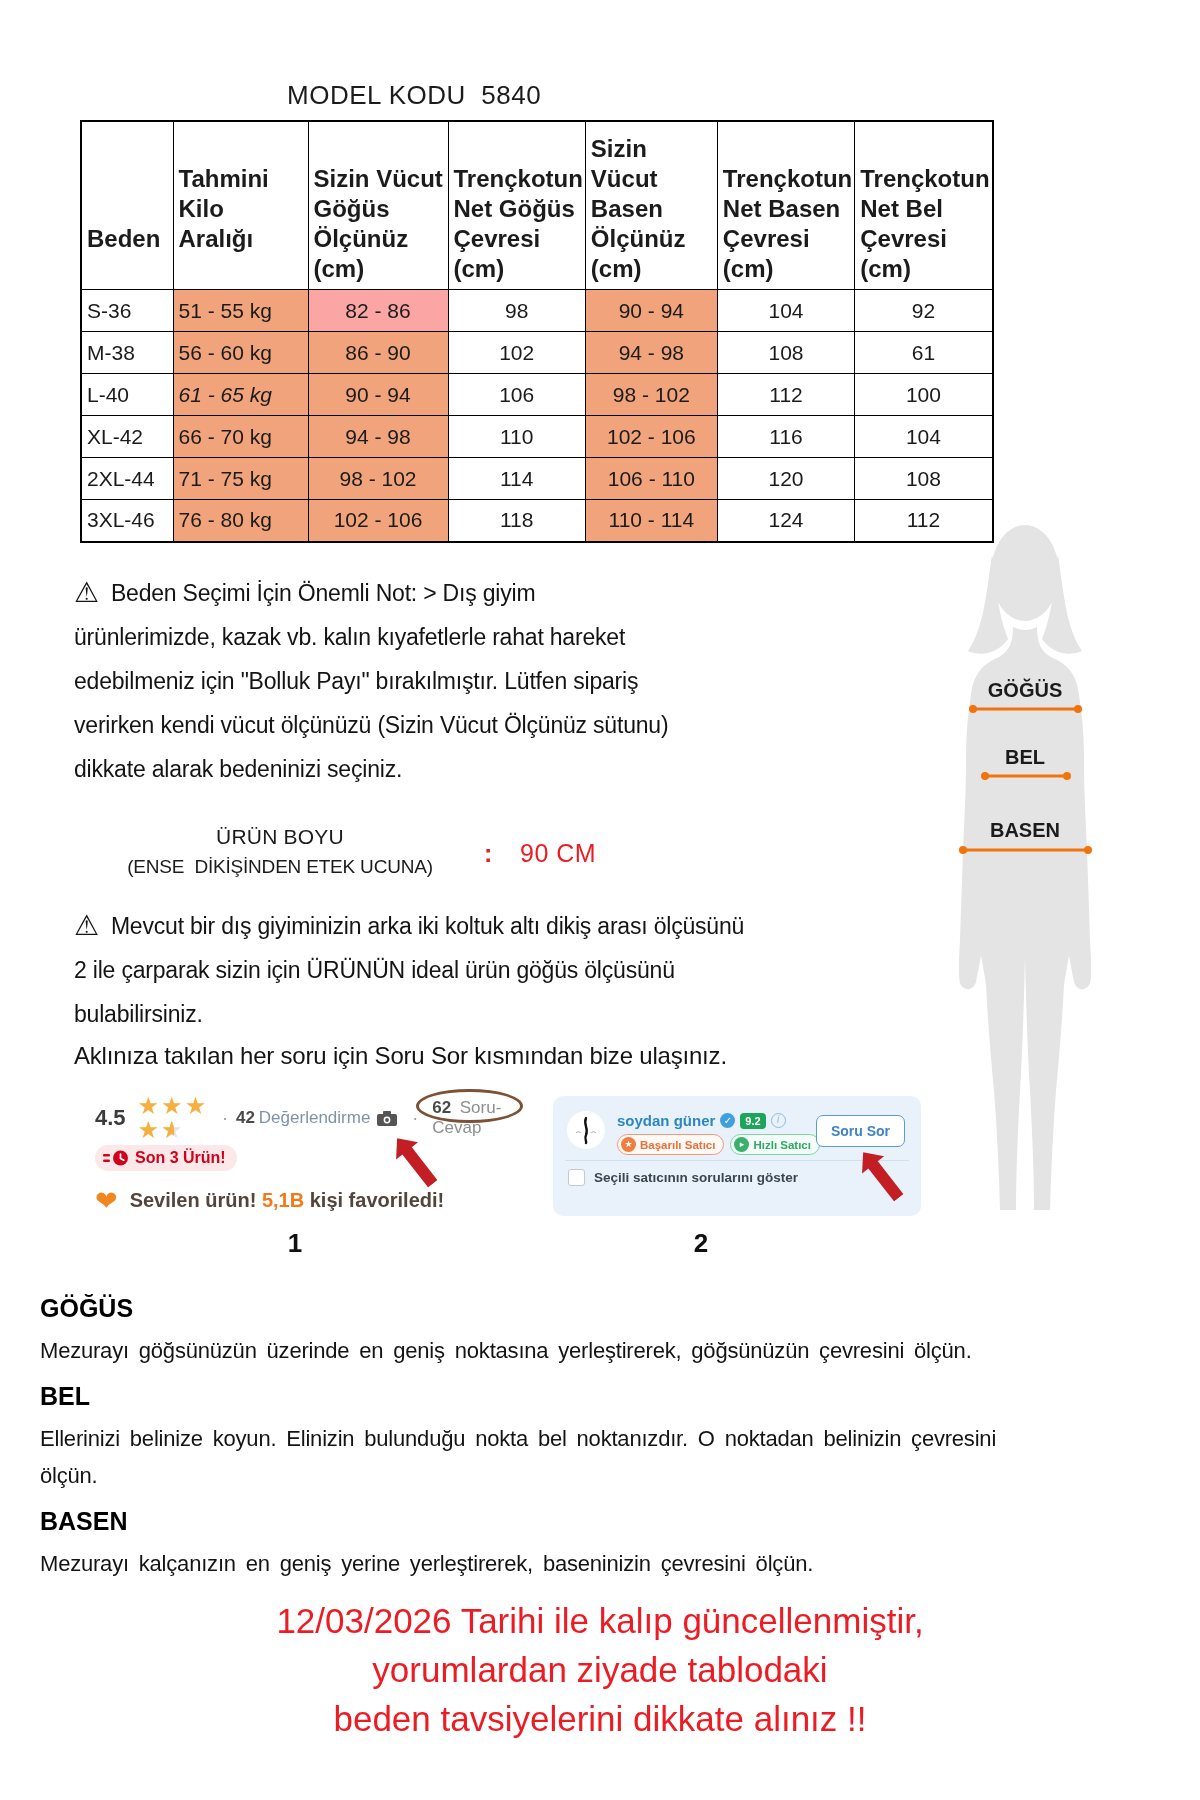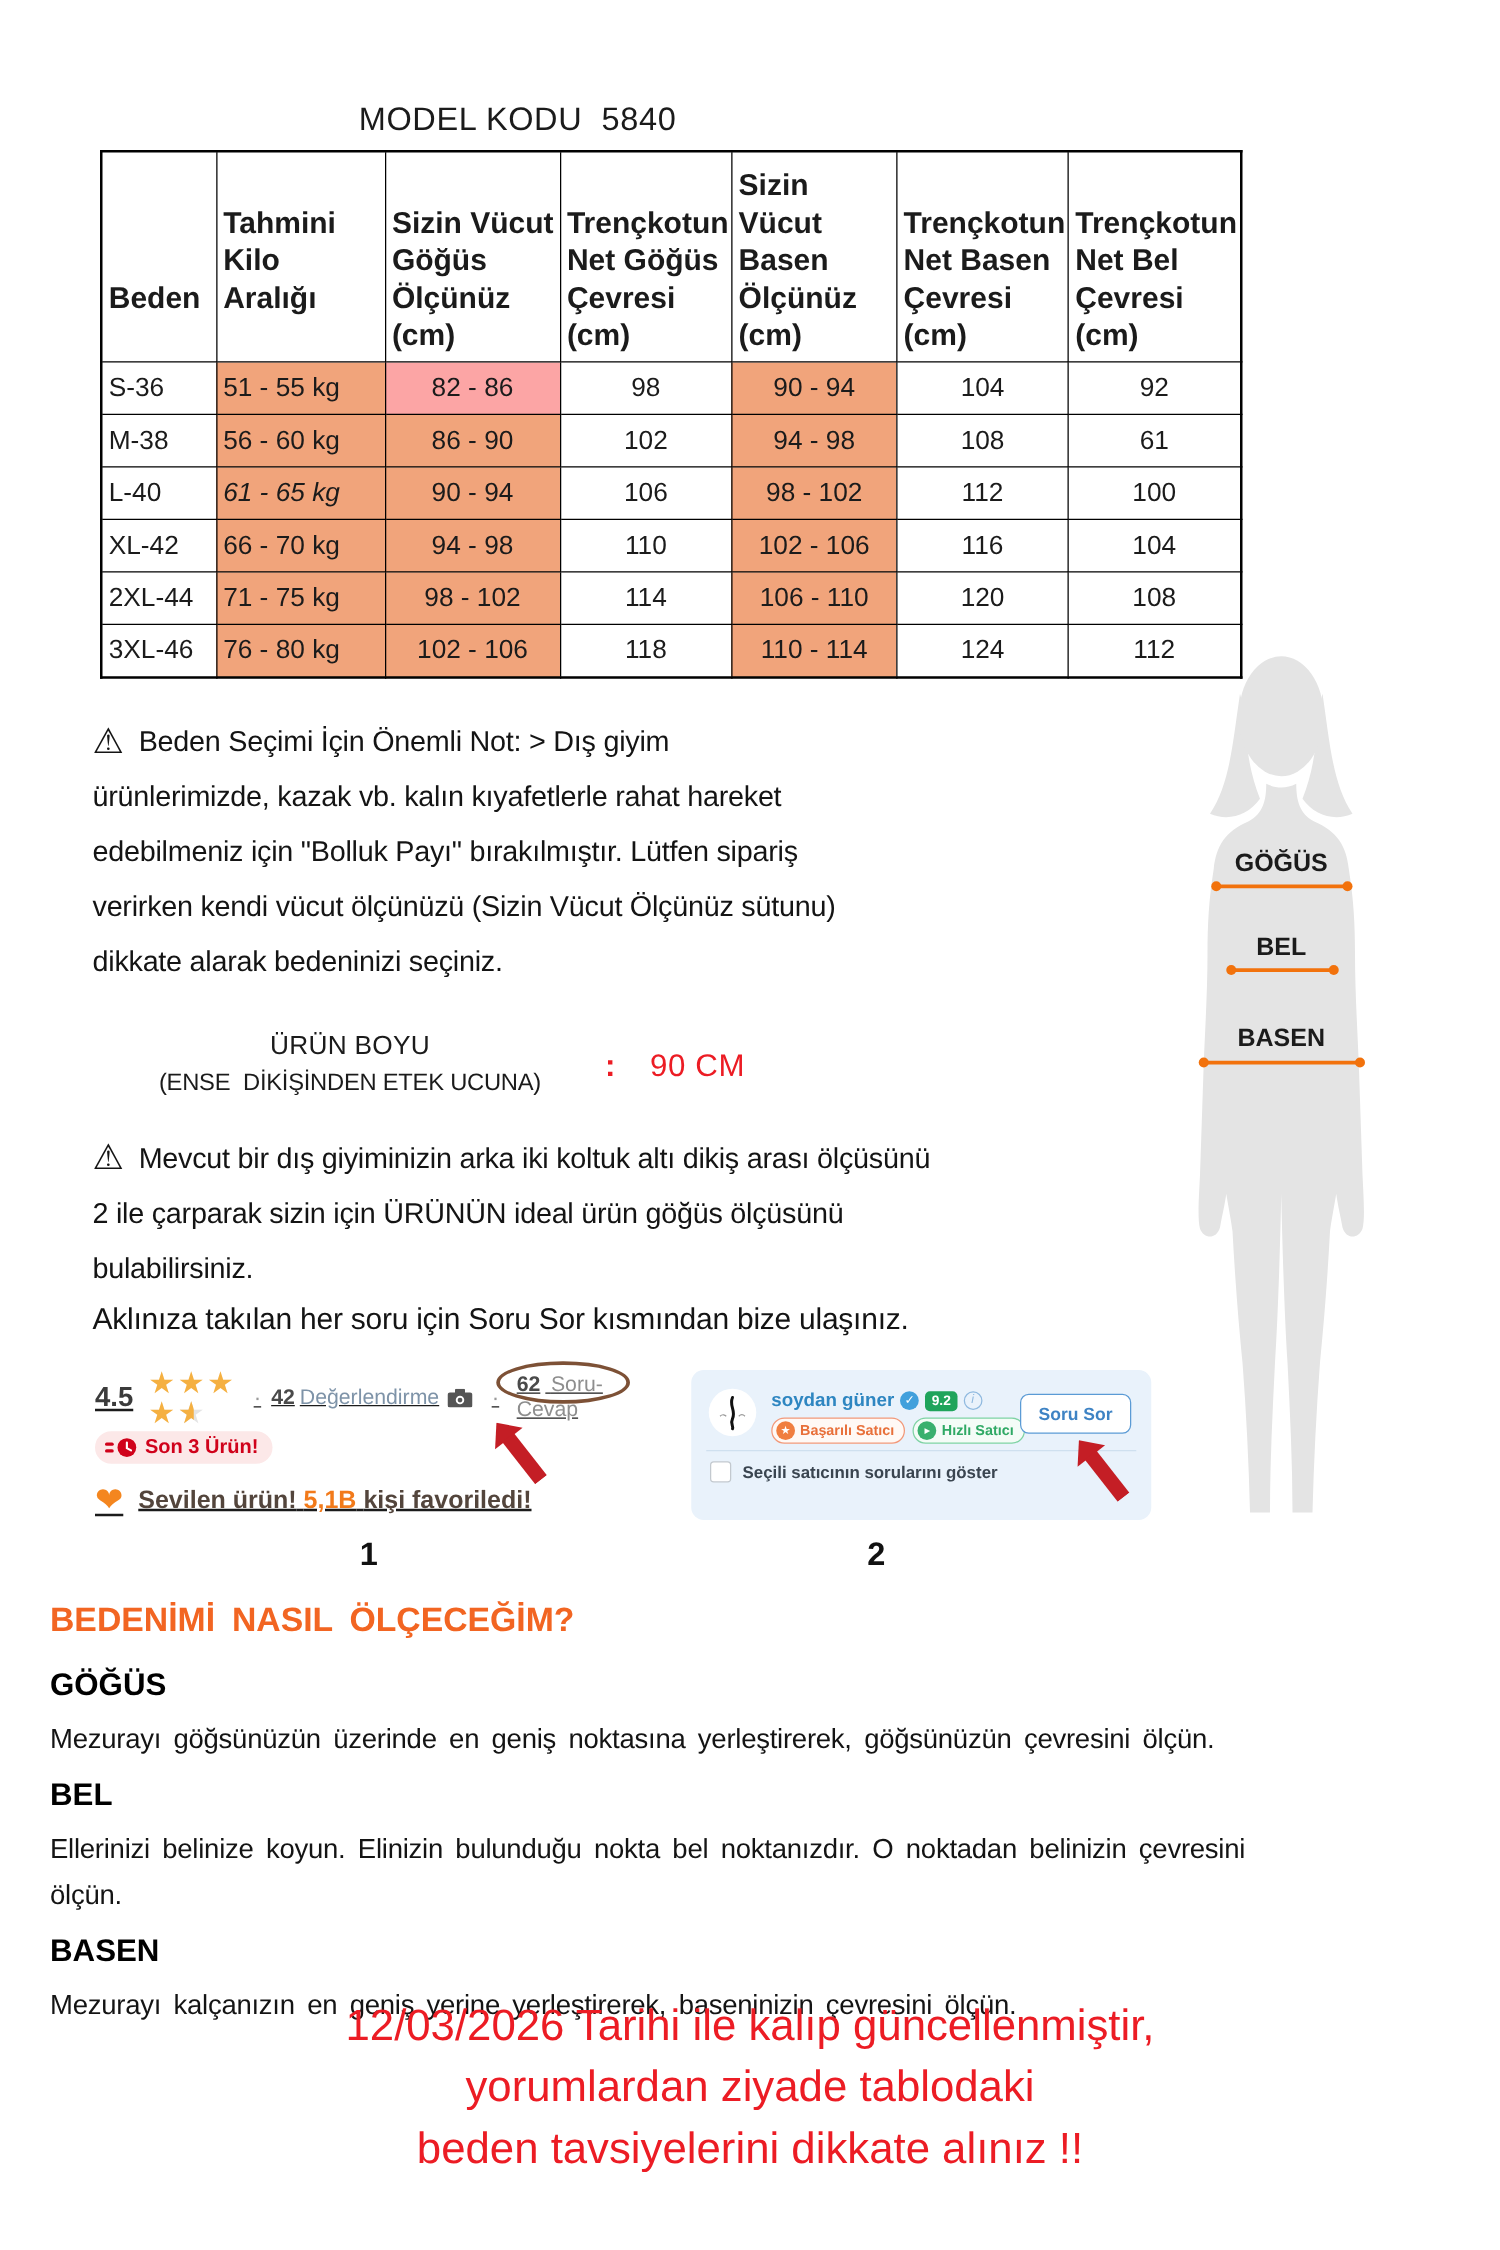--- a/index.html
+++ b/index.html
@@ -38,21 +38,21 @@
   #product-length { left:100px; top:825px; width:520px; }
   .pl-labels { position:absolute; left:0; top:0; width:360px; text-align:center; }
   .pl-l1 { font-size:21px; letter-spacing:0.2px; }
   .pl-l2 { font-size:19px; margin-top:7px; white-space:pre; letter-spacing:-0.2px; }
   .pl-colon { position:absolute; left:384px; top:14px; color:#EC1C24; font-size:25px; font-weight:bold; }
   .pl-value { position:absolute; left:420px; top:14px; color:#EC1C24; font-size:25px; letter-spacing:0.5px; }
 
   #contact-note { left:74px; top:1042px; font-size:24px; letter-spacing:-0.2px; color:#141414; }
 
   
-  #review-widget { left:76px; top:1104px; width:420px;text-decoration:underline; }
+  #review-widget { left:95px; top:1104px; width:420px; }
   .rw-row1 { display:flex; align-items:center; height:28px; }
   .rw-rating { font-size:22px; font-weight:bold; color:#3b3b3b; margin-right:12px; }
   .stars { font-size:24px; letter-spacing:2px; color:#F5B041; line-height:24px;
            font-family:"DejaVu Sans",sans-serif; }
   .star { display:inline-block; }
   .star.half { position:relative; color:#E4E4E4; }
   .star.half::before { content:"★"; position:absolute; left:0; top:0; width:55%; overflow:hidden; color:#F5B041; }
   .rw-dot { color:#9a9a9a; margin:0 8px; font-size:18px; }
   .rw-count { font-size:17px; font-weight:bold; color:#4a4a4a; margin-right:4px; }
   .rw-review-label { font-size:17px; color:#7E93A8; margin-right:7px; }
@@ -390,21 +390,20 @@
     </g>
     <g font-family="Liberation Sans, DejaVu Sans, sans-serif" font-size="20" font-weight="bold" fill="#1b1b1b" text-anchor="middle">
       <text x="95" y="182">GÖĞÜS</text>
       <text x="95" y="249">BEL</text>
       <text x="95" y="322">BASEN</text>
     </g>
   </svg>
 </div>
 
 <div class="abs" id="howto">
-  <div class="howto-title">BEDENİMİ NASIL ÖLÇECEĞİM?</div>
   <div class="howto-h">GÖĞÜS</div>
   <p class="howto-p">Mezurayı göğsünüzün üzerinde en geniş noktasına yerleştirerek, göğsünüzün çevresini ölçün.</p>
   <div class="howto-h">BEL</div>
   <p class="howto-p">Ellerinizi belinize koyun. Elinizin bulunduğu nokta bel noktanızdır. O noktadan belinizin çevresini
 ölçün.</p>
   <div class="howto-h">BASEN</div>
   <p class="howto-p">Mezurayı kalçanızın en geniş yerine yerleştirerek, baseninizin çevresini ölçün.</p>
 </div>
 
 <div class="abs" id="footer-note">12/03/2026 Tarihi ile kalıp güncellenmiştir,

